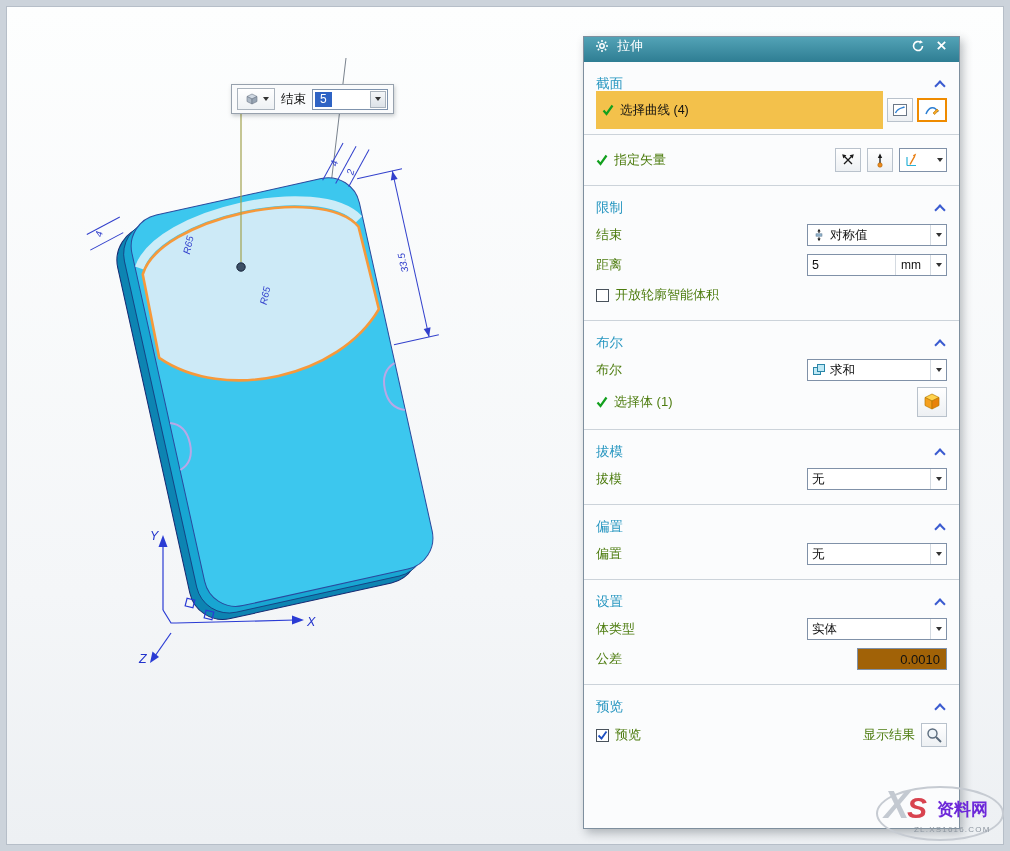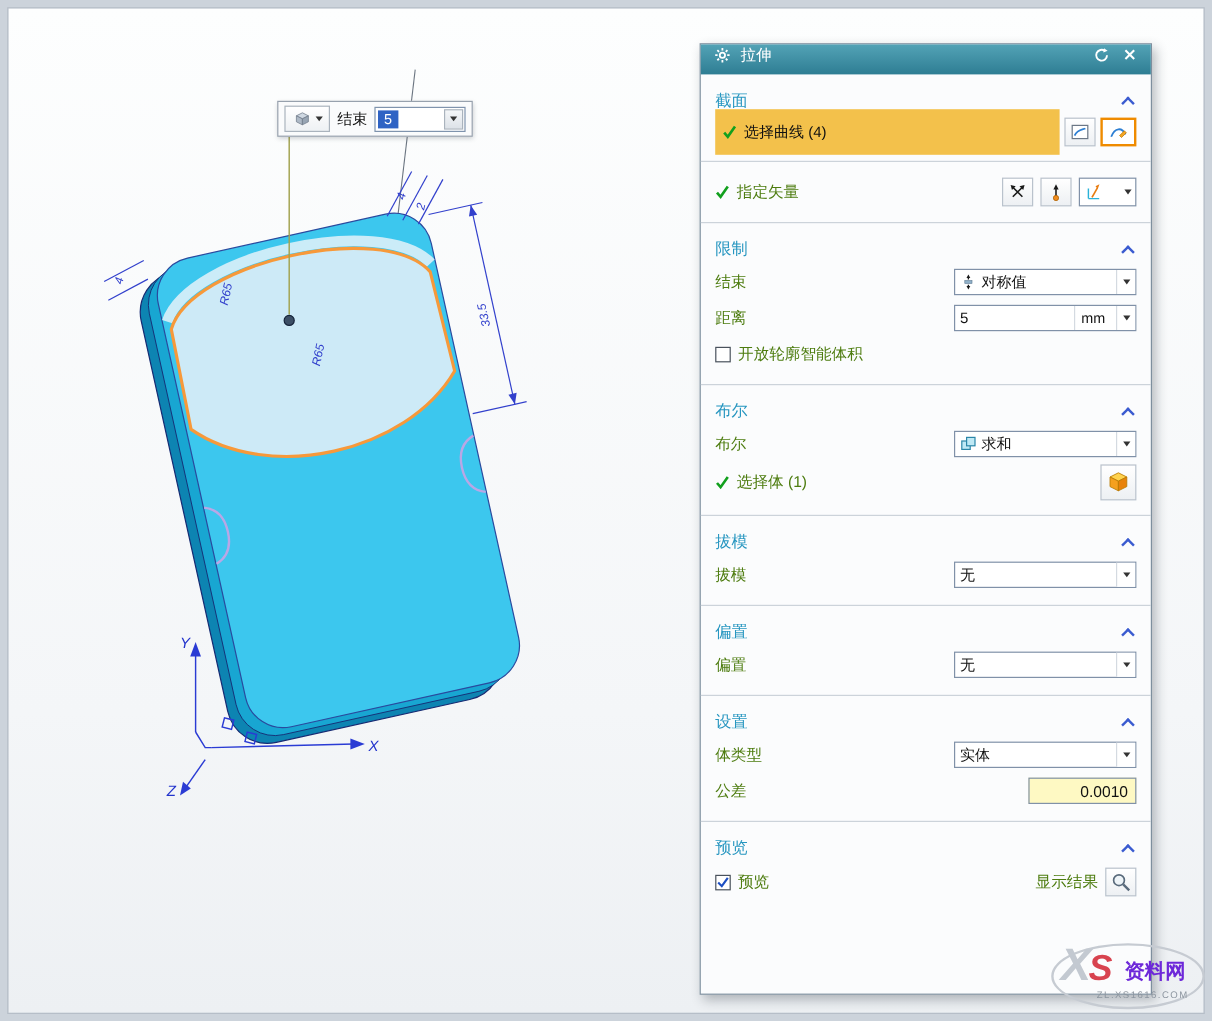--- a/index.html
+++ b/index.html
@@ -23,33 +23,33 @@
   .title{color:#fff;font-size:13px}
   .tb-spacer{flex:1}
   .tb-btn{width:17px;height:17px;display:flex;align-items:center;justify-content:center}
   .group{padding:10px 12px;border-bottom:1px solid #ccd3da}
   .ghead{height:24px;display:flex;align-items:center}
   .glabel{color:#2796c0;font-size:13.5px}
   .chev{margin-left:auto;width:8px;height:8px;border-left:2px solid #3a5bd0;border-top:2px solid #3a5bd0;transform:rotate(45deg);margin-top:4px;margin-right:3px}
   .row{height:30px;display:flex;align-items:center;gap:6px}
   .grow{flex:1}
   .lbl{font-size:13px;color:#4d7c0f}
-  .combo{margin-left:auto;width:152px;height:22px;border:1px solid #8091a8;background:#fff;display:flex;align-items:center;padding-left:4px;gap:4px;font-size:12.5px;color:#111}
+  .combo{margin-left:auto;width:140px;height:22px;border:1px solid #8091a8;background:#fff;display:flex;align-items:center;padding-left:4px;gap:4px;font-size:12.5px;color:#111}
   .combo-text{white-space:nowrap}
   .combo-arrow{flex:none;align-self:stretch;width:16px;display:flex;align-items:center;justify-content:center;border-left:1px solid #d4dae1;background:#fff}
   .unit{font-size:12px;border-left:1px solid #d4dae1;align-self:stretch;display:flex;align-items:center;padding:0 5px}
   .selrow{height:28px;display:flex;align-items:center;gap:4px}
   .hl{flex:1;height:38px;background:#f3c14b;display:flex;align-items:center;gap:6px;padding:0 6px}
   .seltext{font-size:12.5px;color:#111}
   .icbtn{width:26px;height:24px;border:1px solid transparent;display:flex;align-items:center;justify-content:center;background:transparent;padding:0}
   .icbtn.raised{border:1px solid #b9c2cc;background:linear-gradient(#fff,#edf0f3)}
   .icbtn.orange{border:2px solid #ef8b00;background:#fff;width:30px}
   .vcombo{width:48px;height:24px;border:1px solid #8091a8;background:#fff;display:flex;align-items:center;justify-content:space-between;padding:0 3px}
   .cb{width:13px;height:13px;border:1px solid #49525c;background:#fff;display:flex;align-items:center;justify-content:center;flex:none}
-  .tolinput{margin-left:auto;width:90px;height:22px;border:1px solid #8091a8;font-size:13px;text-align:right;padding:0 6px;font-family:inherit;background:#fef9c3;color:#111}
+  .tolinput{margin-left:auto;width:90px;height:22px;border:1px solid #8091a8;font-size:13px;text-align:right;padding:0 6px;font-family:inherit;background:#a16207;color:#111}
   .footer{margin-top:auto;border-top:1px solid #ccd3da;padding:9px 18px 12px;display:flex;justify-content:flex-end;gap:7px;background:#f5f6f8}
   .btn{height:23px;padding:0 10px;font-size:12.5px;font-family:inherit;border:1px solid #8a95a1;background:linear-gradient(#fcfcfb,#e9e7e0);color:#111}
   .btn.ok{background:linear-gradient(#f4efdf,#e5ddc3);border:1px solid #4e5862;outline:1px dotted #888;outline-offset:-4px;min-width:62px}
 
   
   .watermark{position:absolute;left:874px;top:784px;width:134px;height:62px;z-index:20}
   .wm-oval{position:absolute;left:2px;top:2px;width:128px;height:55px;border:2px solid #c6cbd2;border-radius:50%}
   .wm-x{position:absolute;left:10px;top:2px;font-size:38px;line-height:38px;font-weight:bold;font-style:italic;color:#c3c9d1}
   .wm-s{position:absolute;left:33px;top:9px;font-size:30px;line-height:30px;font-weight:bold;font-style:italic;color:#d8434f}
   .wm-name{position:absolute;left:63px;top:14px;font-size:17px;font-weight:bold;color:#6d28d9}

